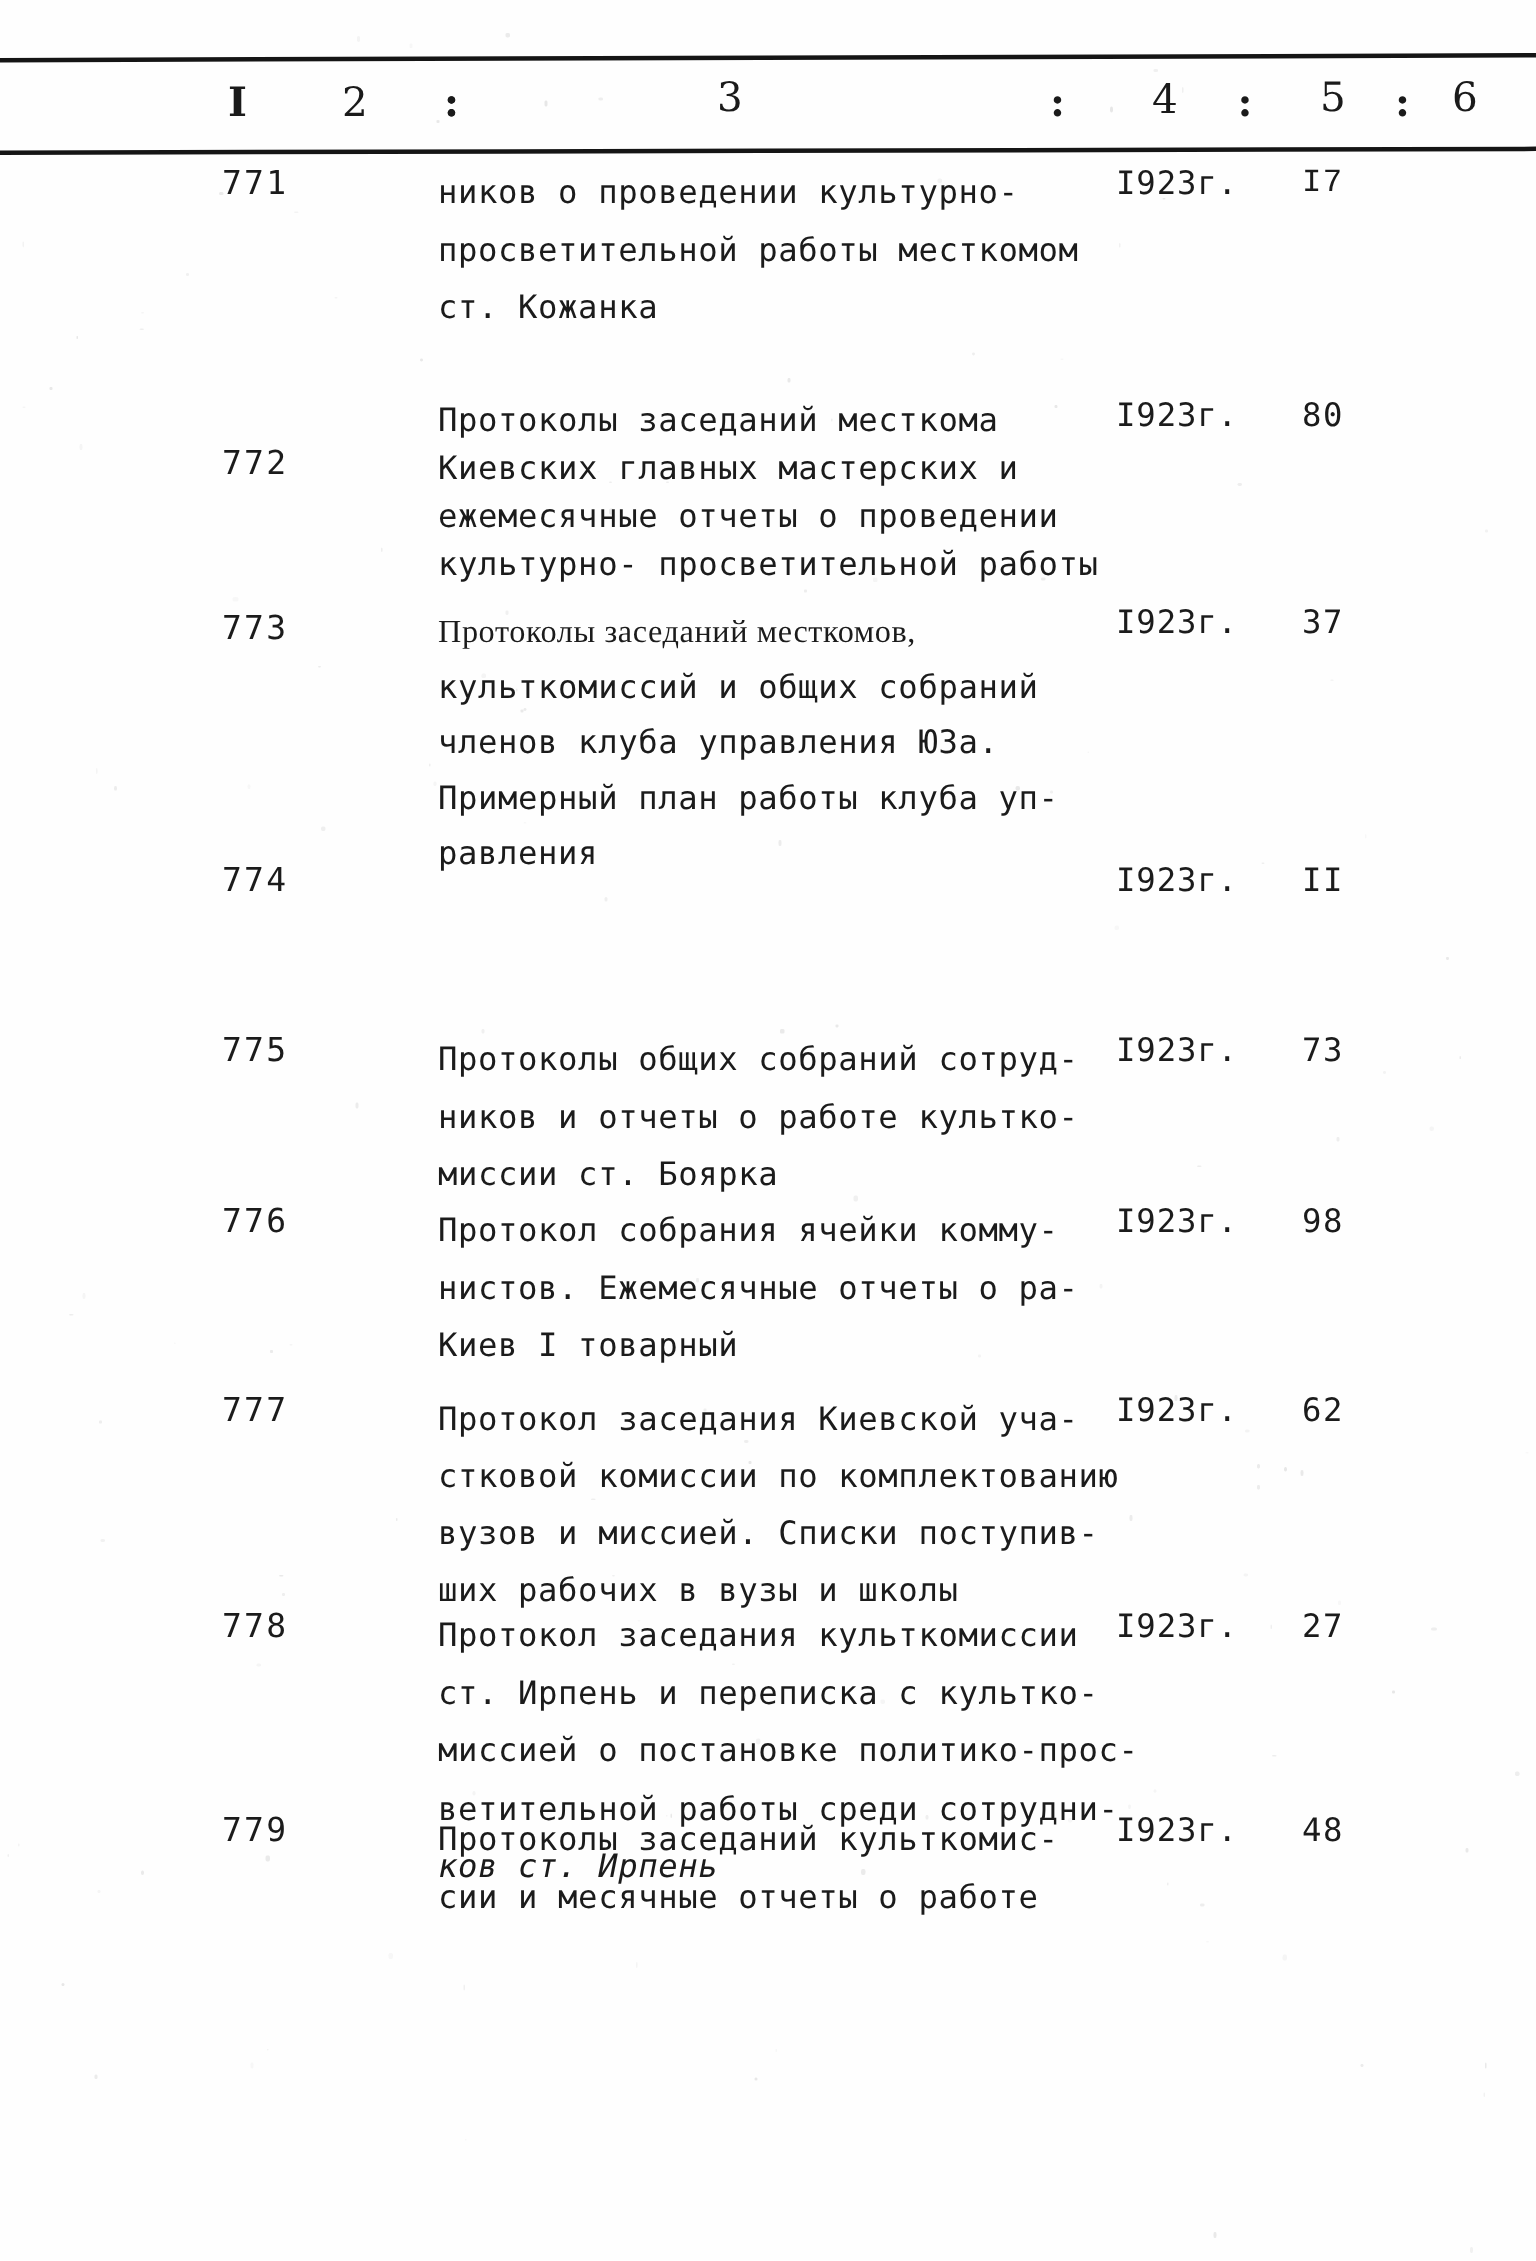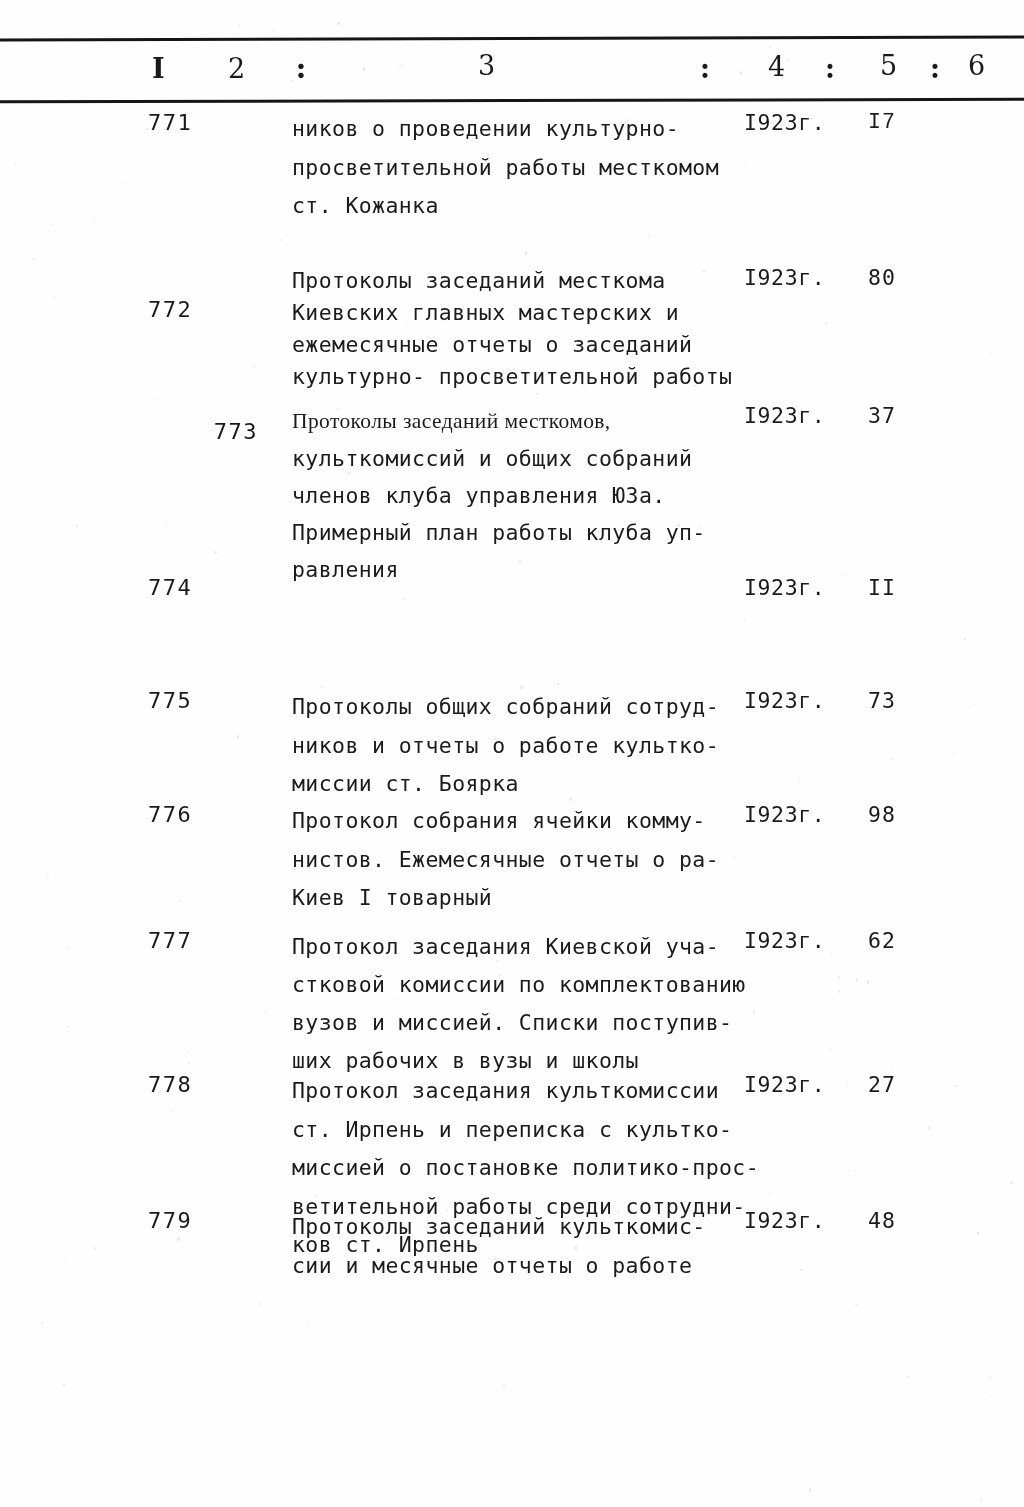--- a/index.html
+++ b/index.html
@@ -310,28 +310,28 @@
           <div class="entry-line" style="line-height: 38.5px;">ст. Кожанка</div>
         </div>
         <div class="entry-year" style="top: 0px;">I923г.</div>
         <div class="entry-pages" style="top: 0px; font-family: Liberation Mono, monospace;">I7</div>
       </div>
       <div class="entry" style="position: absolute; top: 155px; left: 0px; height: 128px;">
         <div class="entry-num" style="top: 0px; margin-top: 32px;">772</div>
         <div class="entry-lines" style="top: 0px;">
           <div class="entry-line" style="line-height: 32px;">Протоколы заседаний месткома</div>
           <div class="entry-line" style="line-height: 32px;">Киевских главных мастерских и</div>
-          <div class="entry-line" style="line-height: 32px;">ежемесячные отчеты о заседаний</div>
+          <div class="entry-line" style="line-height: 32px;">ежемесячные отчеты о проведении</div>
           <div class="entry-line" style="line-height: 32px;">культурно- просветительной работы</div>
         </div>
         <div class="entry-year" style="top: 0px;">I923г.</div>
         <div class="entry-pages" style="top: 0px;">80</div>
       </div>
       <div class="entry" style="position: absolute; top: 293px; left: 0px; height: 185px;">
-        <div class="entry-num" style="top: 16px; text-align: right;">773</div>
+        <div class="entry-num" style="top: 4px;">773</div>
         <div class="entry-lines" style="top: 0px;">
           <div class="entry-line" style="line-height: 37px; font-family: Liberation Serif, serif;">Протоколы заседаний месткомов,</div>
           <div class="entry-line" style="line-height: 37px;">культкомиссий и общих собраний</div>
           <div class="entry-line" style="line-height: 37px;">членов клуба управления ЮЗа.</div>
           <div class="entry-line" style="line-height: 37px;">Примерный план работы клуба уп-</div>
           <div class="entry-line" style="line-height: 37px;">равления</div>
         </div>
         <div class="entry-year" style="top: 0px;">I923г.</div>
         <div class="entry-pages" style="top: 0px;">37</div>
       </div>
@@ -371,21 +371,21 @@
         <div class="entry-year" style="top: 0px;">I923г.</div>
         <div class="entry-pages" style="top: 0px;">62</div>
       </div>
       <div class="entry" style="position: absolute; top: 962px; left: 0px; height: 192.5px;">
         <div class="entry-num" style="top: 0px;">778</div>
         <div class="entry-lines" style="top: 0px;">
           <div class="entry-line" style="line-height: 38.5px;">Протокол заседания культкомиссии</div>
           <div class="entry-line" style="line-height: 38.5px;">ст. Ирпень и переписка с культко-</div>
           <div class="entry-line" style="line-height: 38.5px;">миссией о постановке политико-прос-</div>
           <div class="entry-line" style="line-height: 38.5px;">ветительной работы среди сотрудни-</div>
-          <div class="entry-line" style="line-height: 38.5px;">ков ст. Ирпень</div>
+          <div class="entry-line" style="line-height: 38.5px; font-style: italic;">ков ст. Ирпень</div>
         </div>
         <div class="entry-year" style="top: 0px;">I923г.</div>
         <div class="entry-pages" style="top: 0px;">27</div>
       </div>
       <div class="entry" style="position: absolute; top: 1098px; left: 0px; height: 77px;">
         <div class="entry-num" style="top: 0px;">779</div>
         <div class="entry-lines" style="top: 0px;">
           <div class="entry-line" style="line-height: 38.5px;">Протоколы заседаний культкомис-</div>
           <div class="entry-line" style="line-height: 38.5px;">сии и месячные отчеты о работе</div>
         </div>

